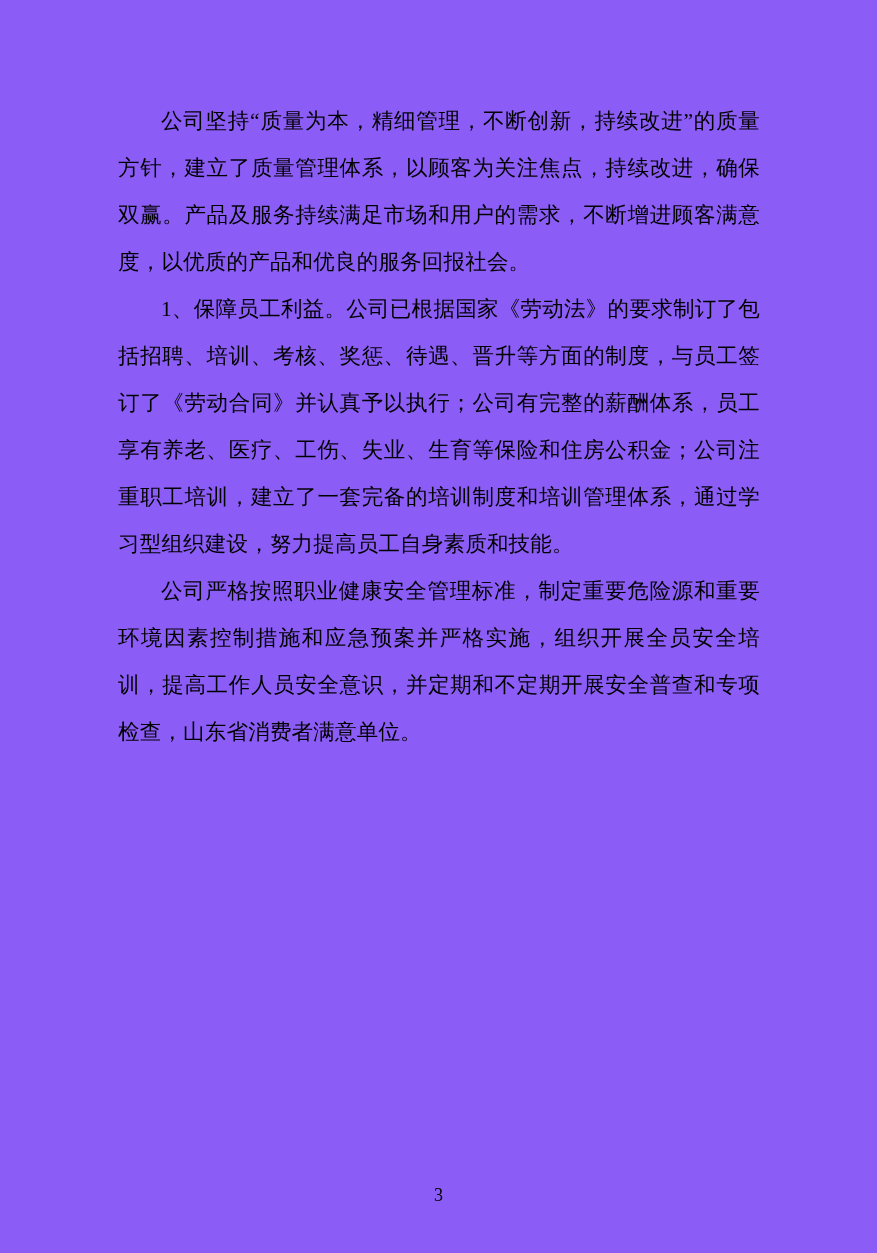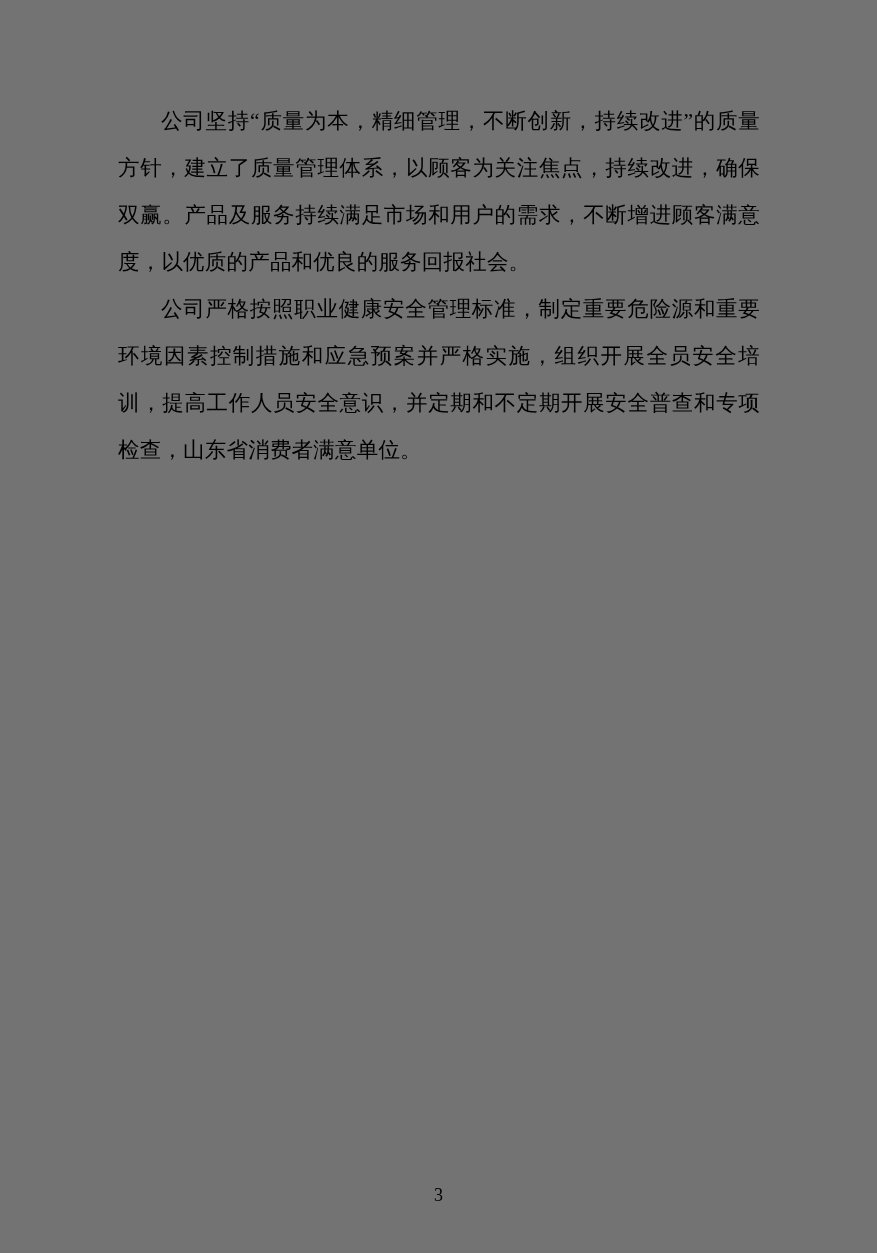--- a/index.html
+++ b/index.html
@@ -8,21 +8,21 @@
     background: #ffffff;
   }
   body {
     font-family: "Liberation Serif", "DejaVu Serif", serif;
     color: #000000;
   }
   .page {
     position: relative;
     width: 877px;
     height: 1253px;
-    background: #737373;
+    background: #8b5cf6;
     box-sizing: border-box;
     overflow: hidden;
     padding-left: 38px;
   }
   .content {
     position: absolute;
     left: 118px;
     top: 98px;
     width: 642px;
   }
@@ -48,16 +48,17 @@
     font-size: 18px;
     font-family: "Liberation Serif", "DejaVu Serif", serif;
   }
 </style>
 </head>
 <body>
 
 <div class="page">
   <div class="content">
     <p class="para">公司坚持“质量为本，精细管理，不断创新，持续改进”的质量方针，建立了质量管理体系，以顾客为关注焦点，持续改进，确保双赢。产品及服务持续满足市场和用户的需求，不断增进顾客满意度，以优质的产品和优良的服务回报社会。</p>
+    <p class="para">1、保障员工利益。公司已根据国家《劳动法》的要求制订了包括招聘、培训、考核、奖惩、待遇、晋升等方面的制度，与员工签订了《劳动合同》并认真予以执行；公司有完整的薪酬体系，员工享有养老、医疗、工伤、失业、生育等保险和住房公积金；公司注重职工培训，建立了一套完备的培训制度和培训管理体系，通过学习型组织建设，努力提高员工自身素质和技能。</p>
     <p class="para">公司严格按照职业健康安全管理标准，制定重要危险源和重要环境因素控制措施和应急预案并严格实施，组织开展全员安全培训，提高工作人员安全意识，并定期和不定期开展安全普查和专项检查，山东省消费者满意单位。</p>
   </div>
   <div class="page-number">3</div>
 </div>
 
 </body></html>

